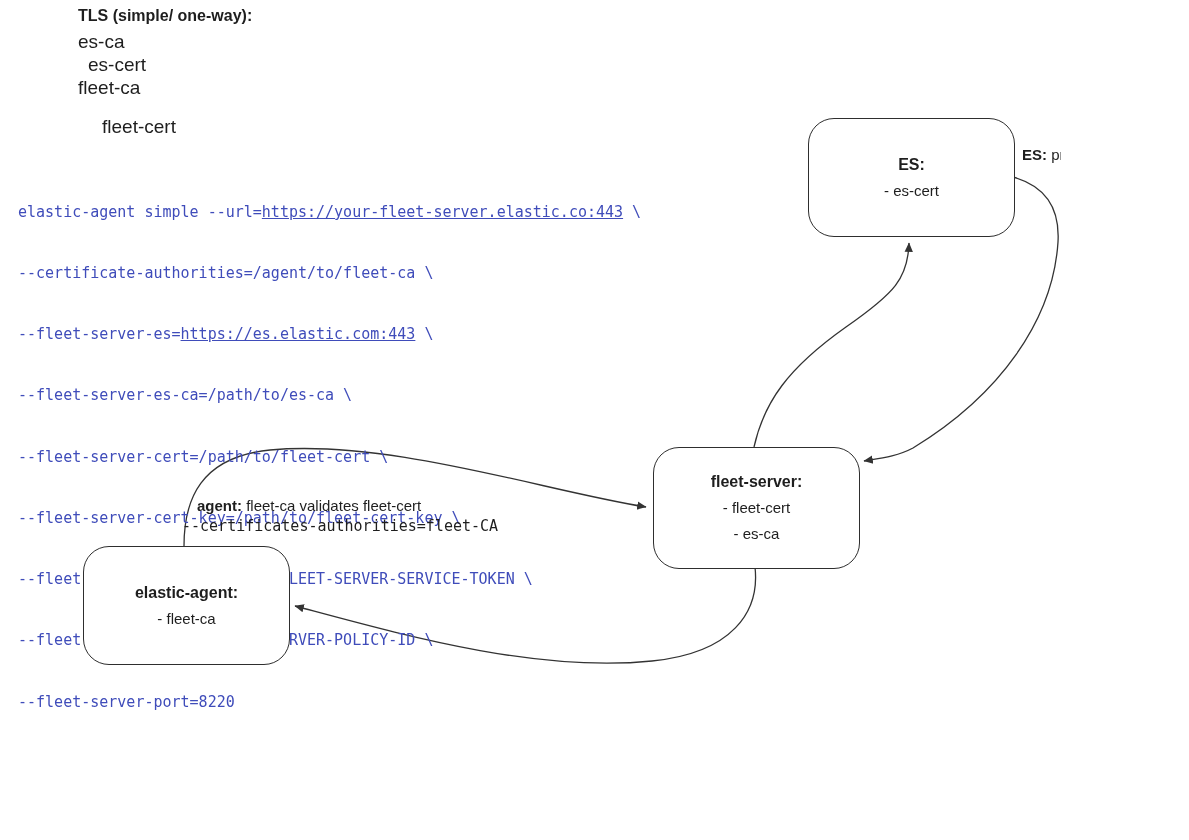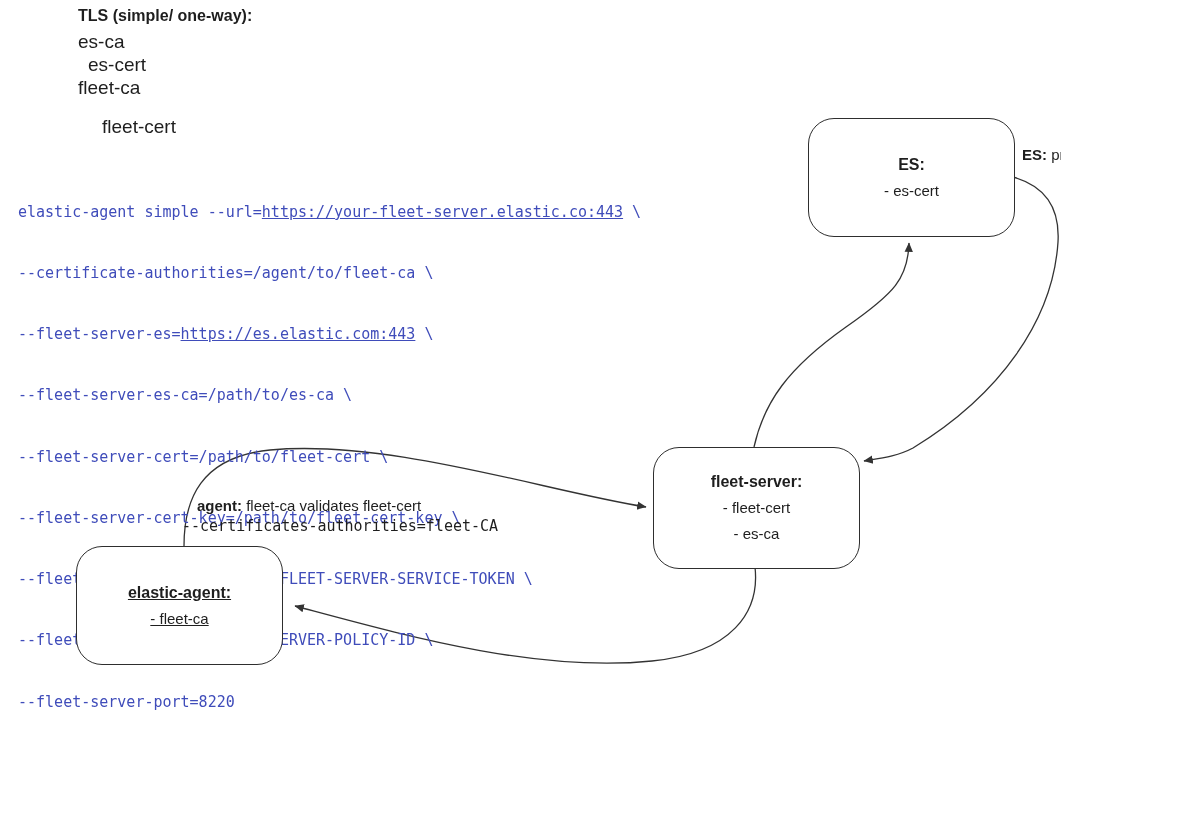--- a/index.html
+++ b/index.html
@@ -76,21 +76,21 @@
     <div class="title">ES:</div>
     <div>- es-cert</div>
   </div>
 
   <div class="box" style="left:653px; top:447px; width:205px; height:120px;">
     <div class="title">fleet-server:</div>
     <div>- fleet-cert</div>
     <div>- es-ca</div>
   </div>
 
-  <div class="box" style="left:76px; top:546px; width:205px; height:117px;text-decoration:underline;">
+  <div class="box" style="left:83px; top:546px; width:205px; height:117px;">
     <div class="title">elastic-agent:</div>
     <div>- fleet-ca</div>
   </div>
 
   <div class="lbl" style="left:1022px; top:146px;">
     <b>ES:</b><span> presents es-cert</span>
   </div>
 
 
   <div class="lbl" style="left:182px; top:496px; line-height:20px;">

